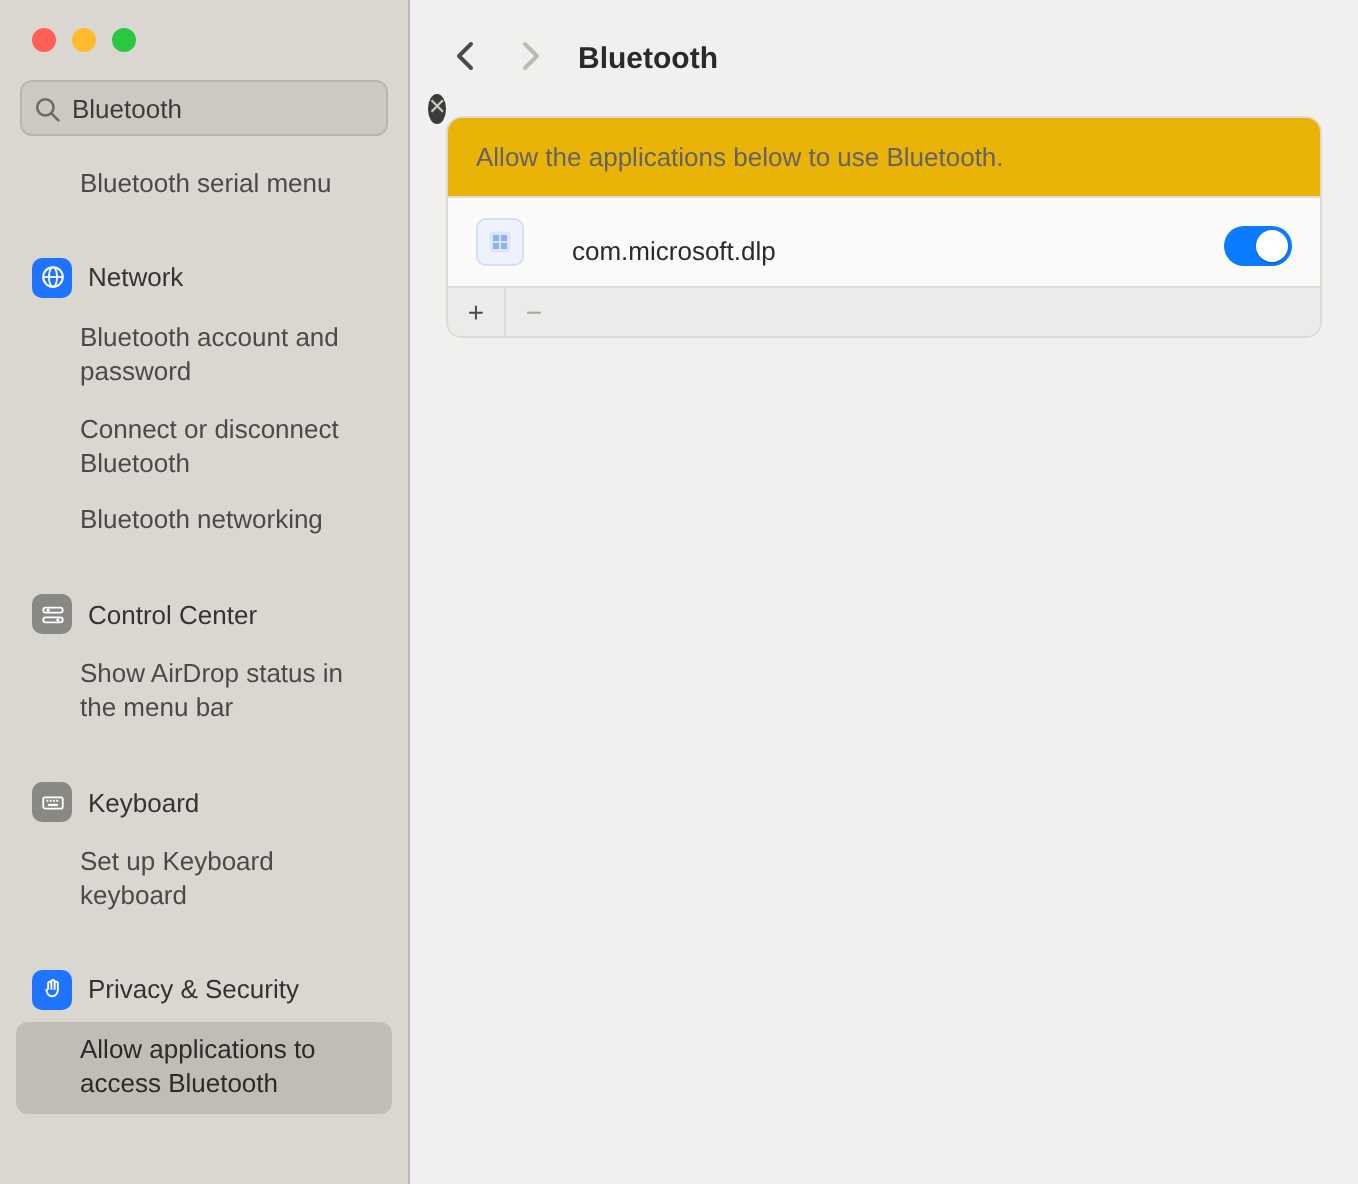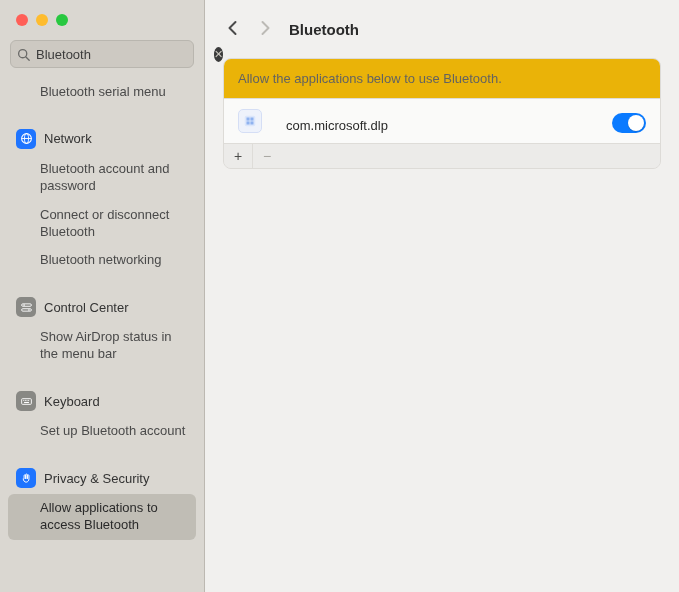--- a/index.html
+++ b/index.html
@@ -311,21 +311,21 @@
               <rect x="5" y="8.5" width="6" height="1.4" fill="#fff"></rect>
               <rect x="4" y="6" width="1.2" height="1.2" fill="#fff"></rect>
               <rect x="6" y="6" width="1.2" height="1.2" fill="#fff"></rect>
               <rect x="8" y="6" width="1.2" height="1.2" fill="#fff"></rect>
               <rect x="10" y="6" width="1.2" height="1.2" fill="#fff"></rect>
             </svg>
           </span>
         </span>
         <span class="label">Keyboard</span>
       </div>
-      <div class="sub-item">Set up Bluetooth account</div>
+      <div class="sub-item">Set up Keyboard keyboard</div>
 
       <div class="group-gap"></div>
 
       <div class="section-head">
         <span class="icon-slot">
           <span class="round-icon blue">
             <svg width="13" height="13" viewBox="0 0 16 16">
               <path d="M5 8 V4.5 a1 1 0 0 1 2 0 V8 M7 8 V3.5 a1 1 0 0 1 2 0 V8 M9 8 V4.5 a1 1 0 0 1 2 0 V8.5 c0 2 -1.5 4 -3.5 4 s-3.5-2 -3.5-4" stroke="#fff" stroke-width="1.2" fill="none" stroke-linecap="round"></path>
             </svg>
           </span>

